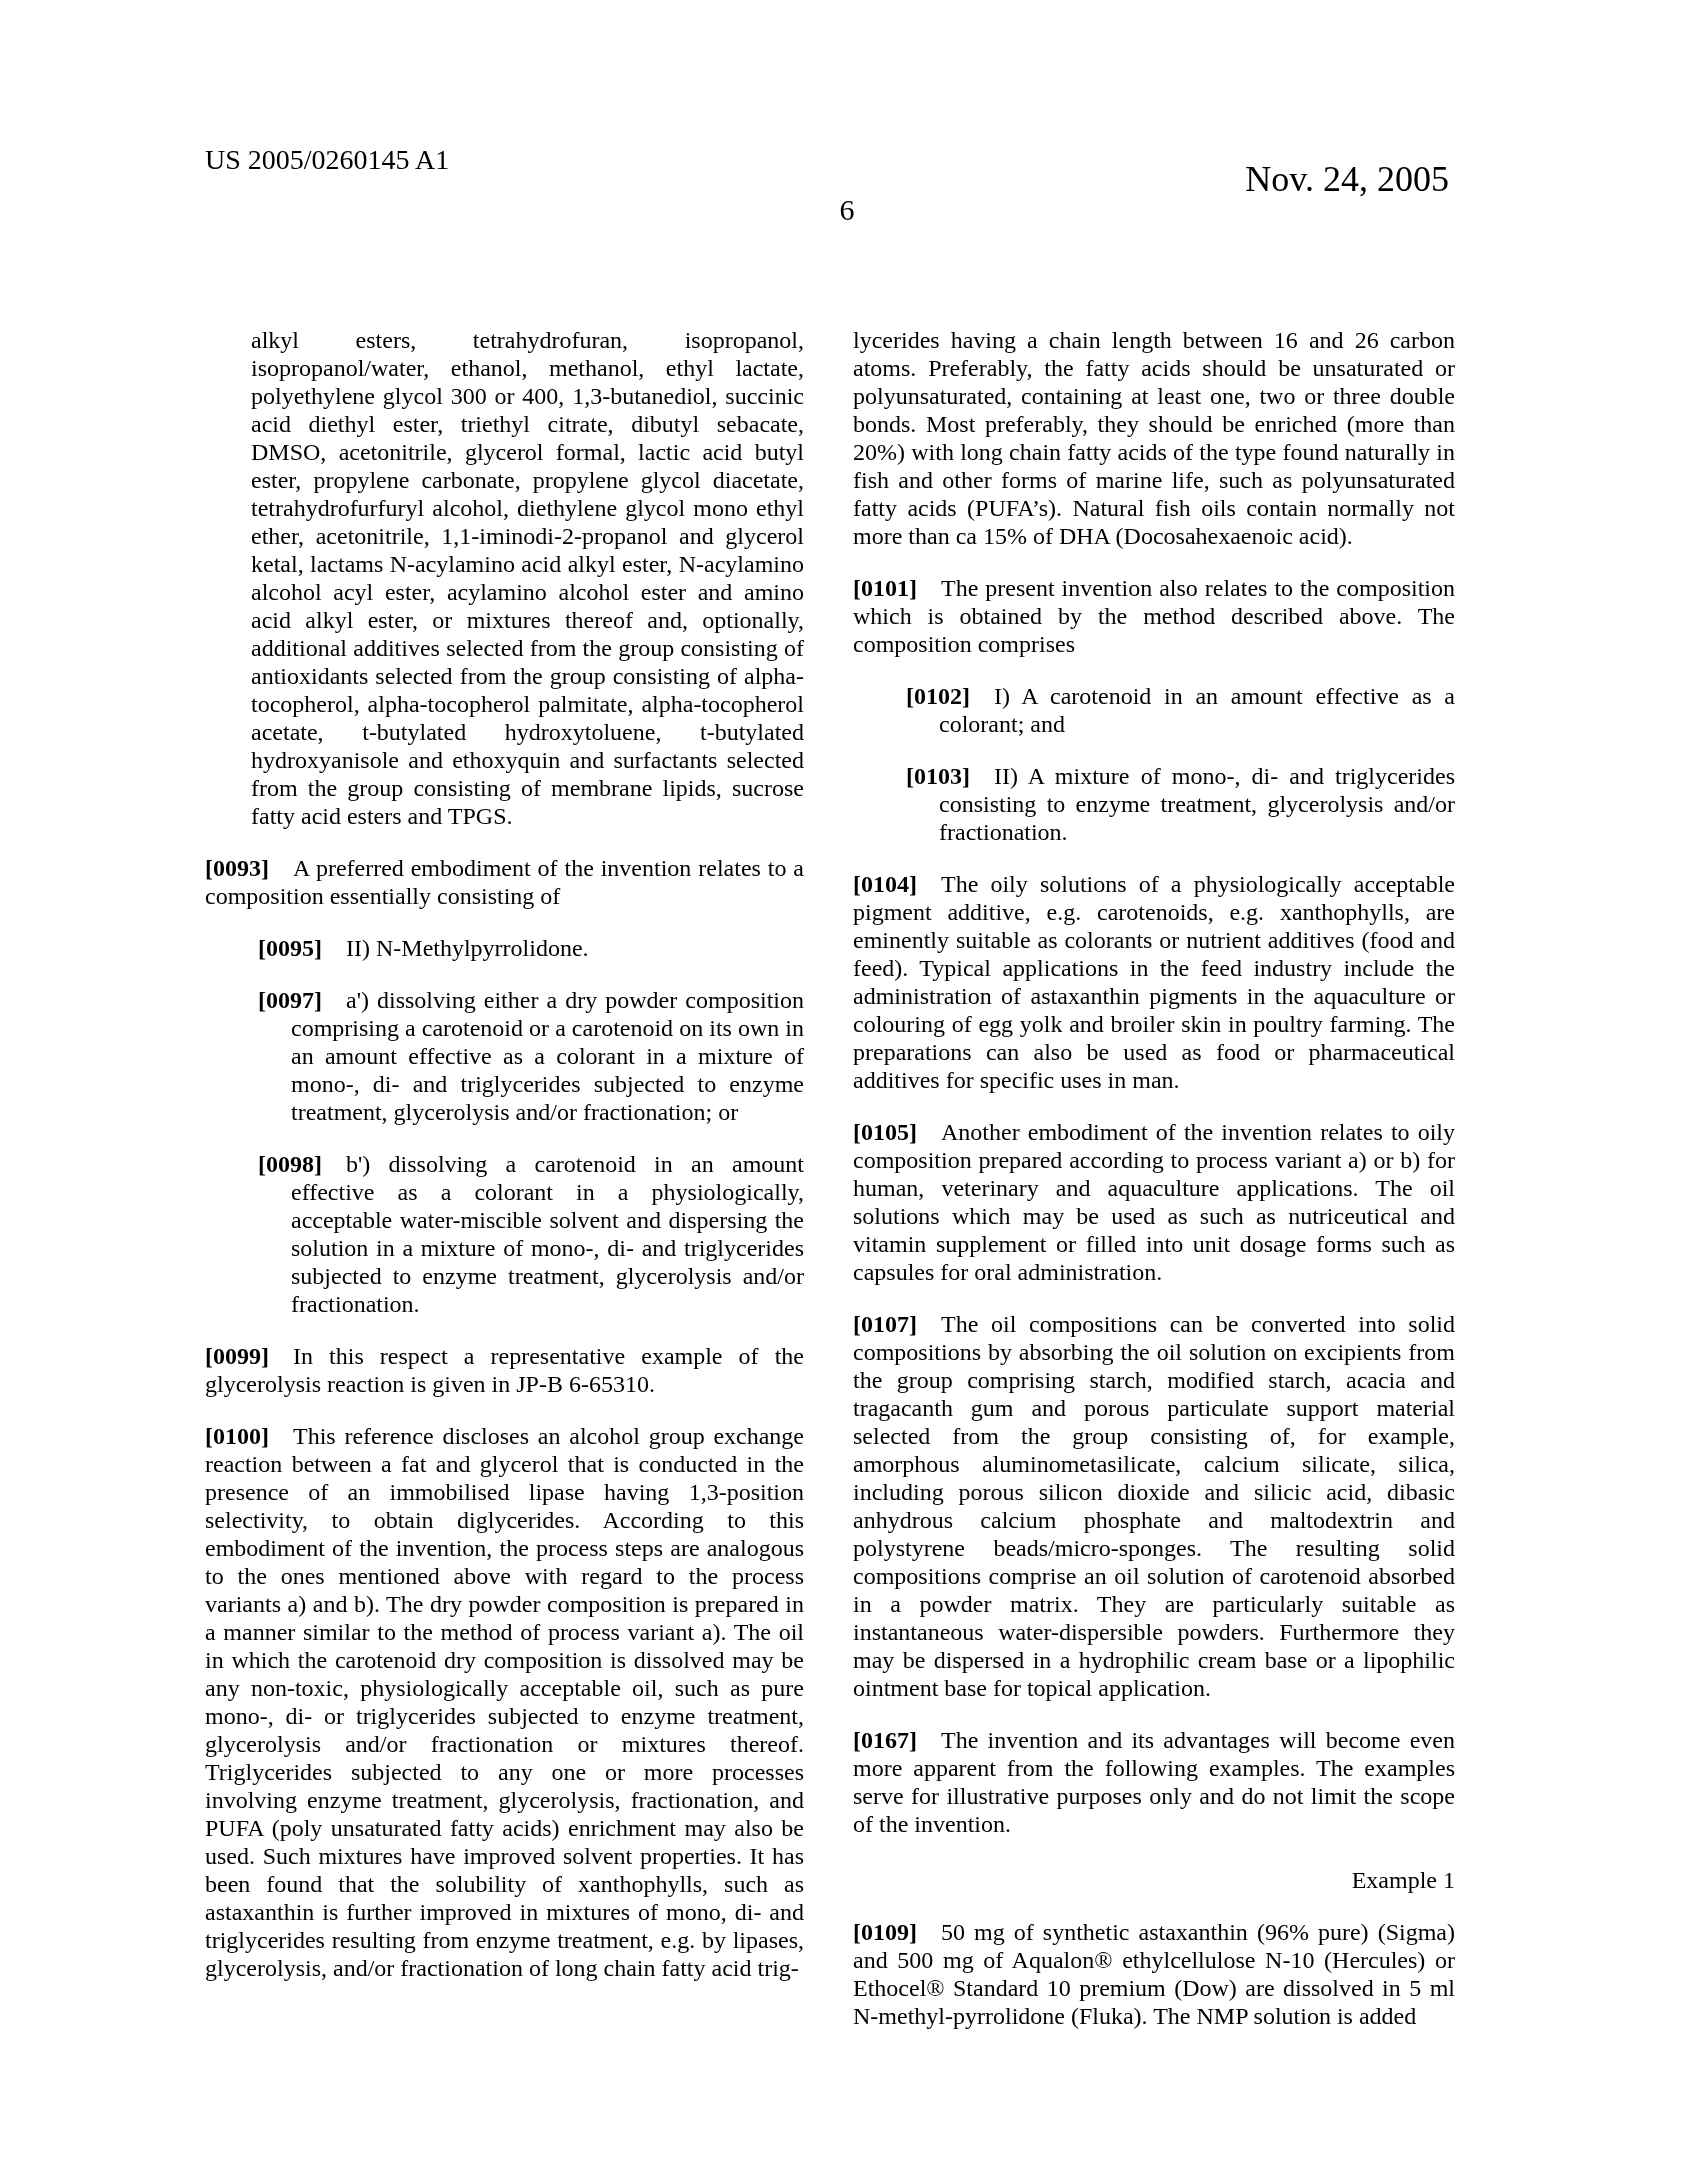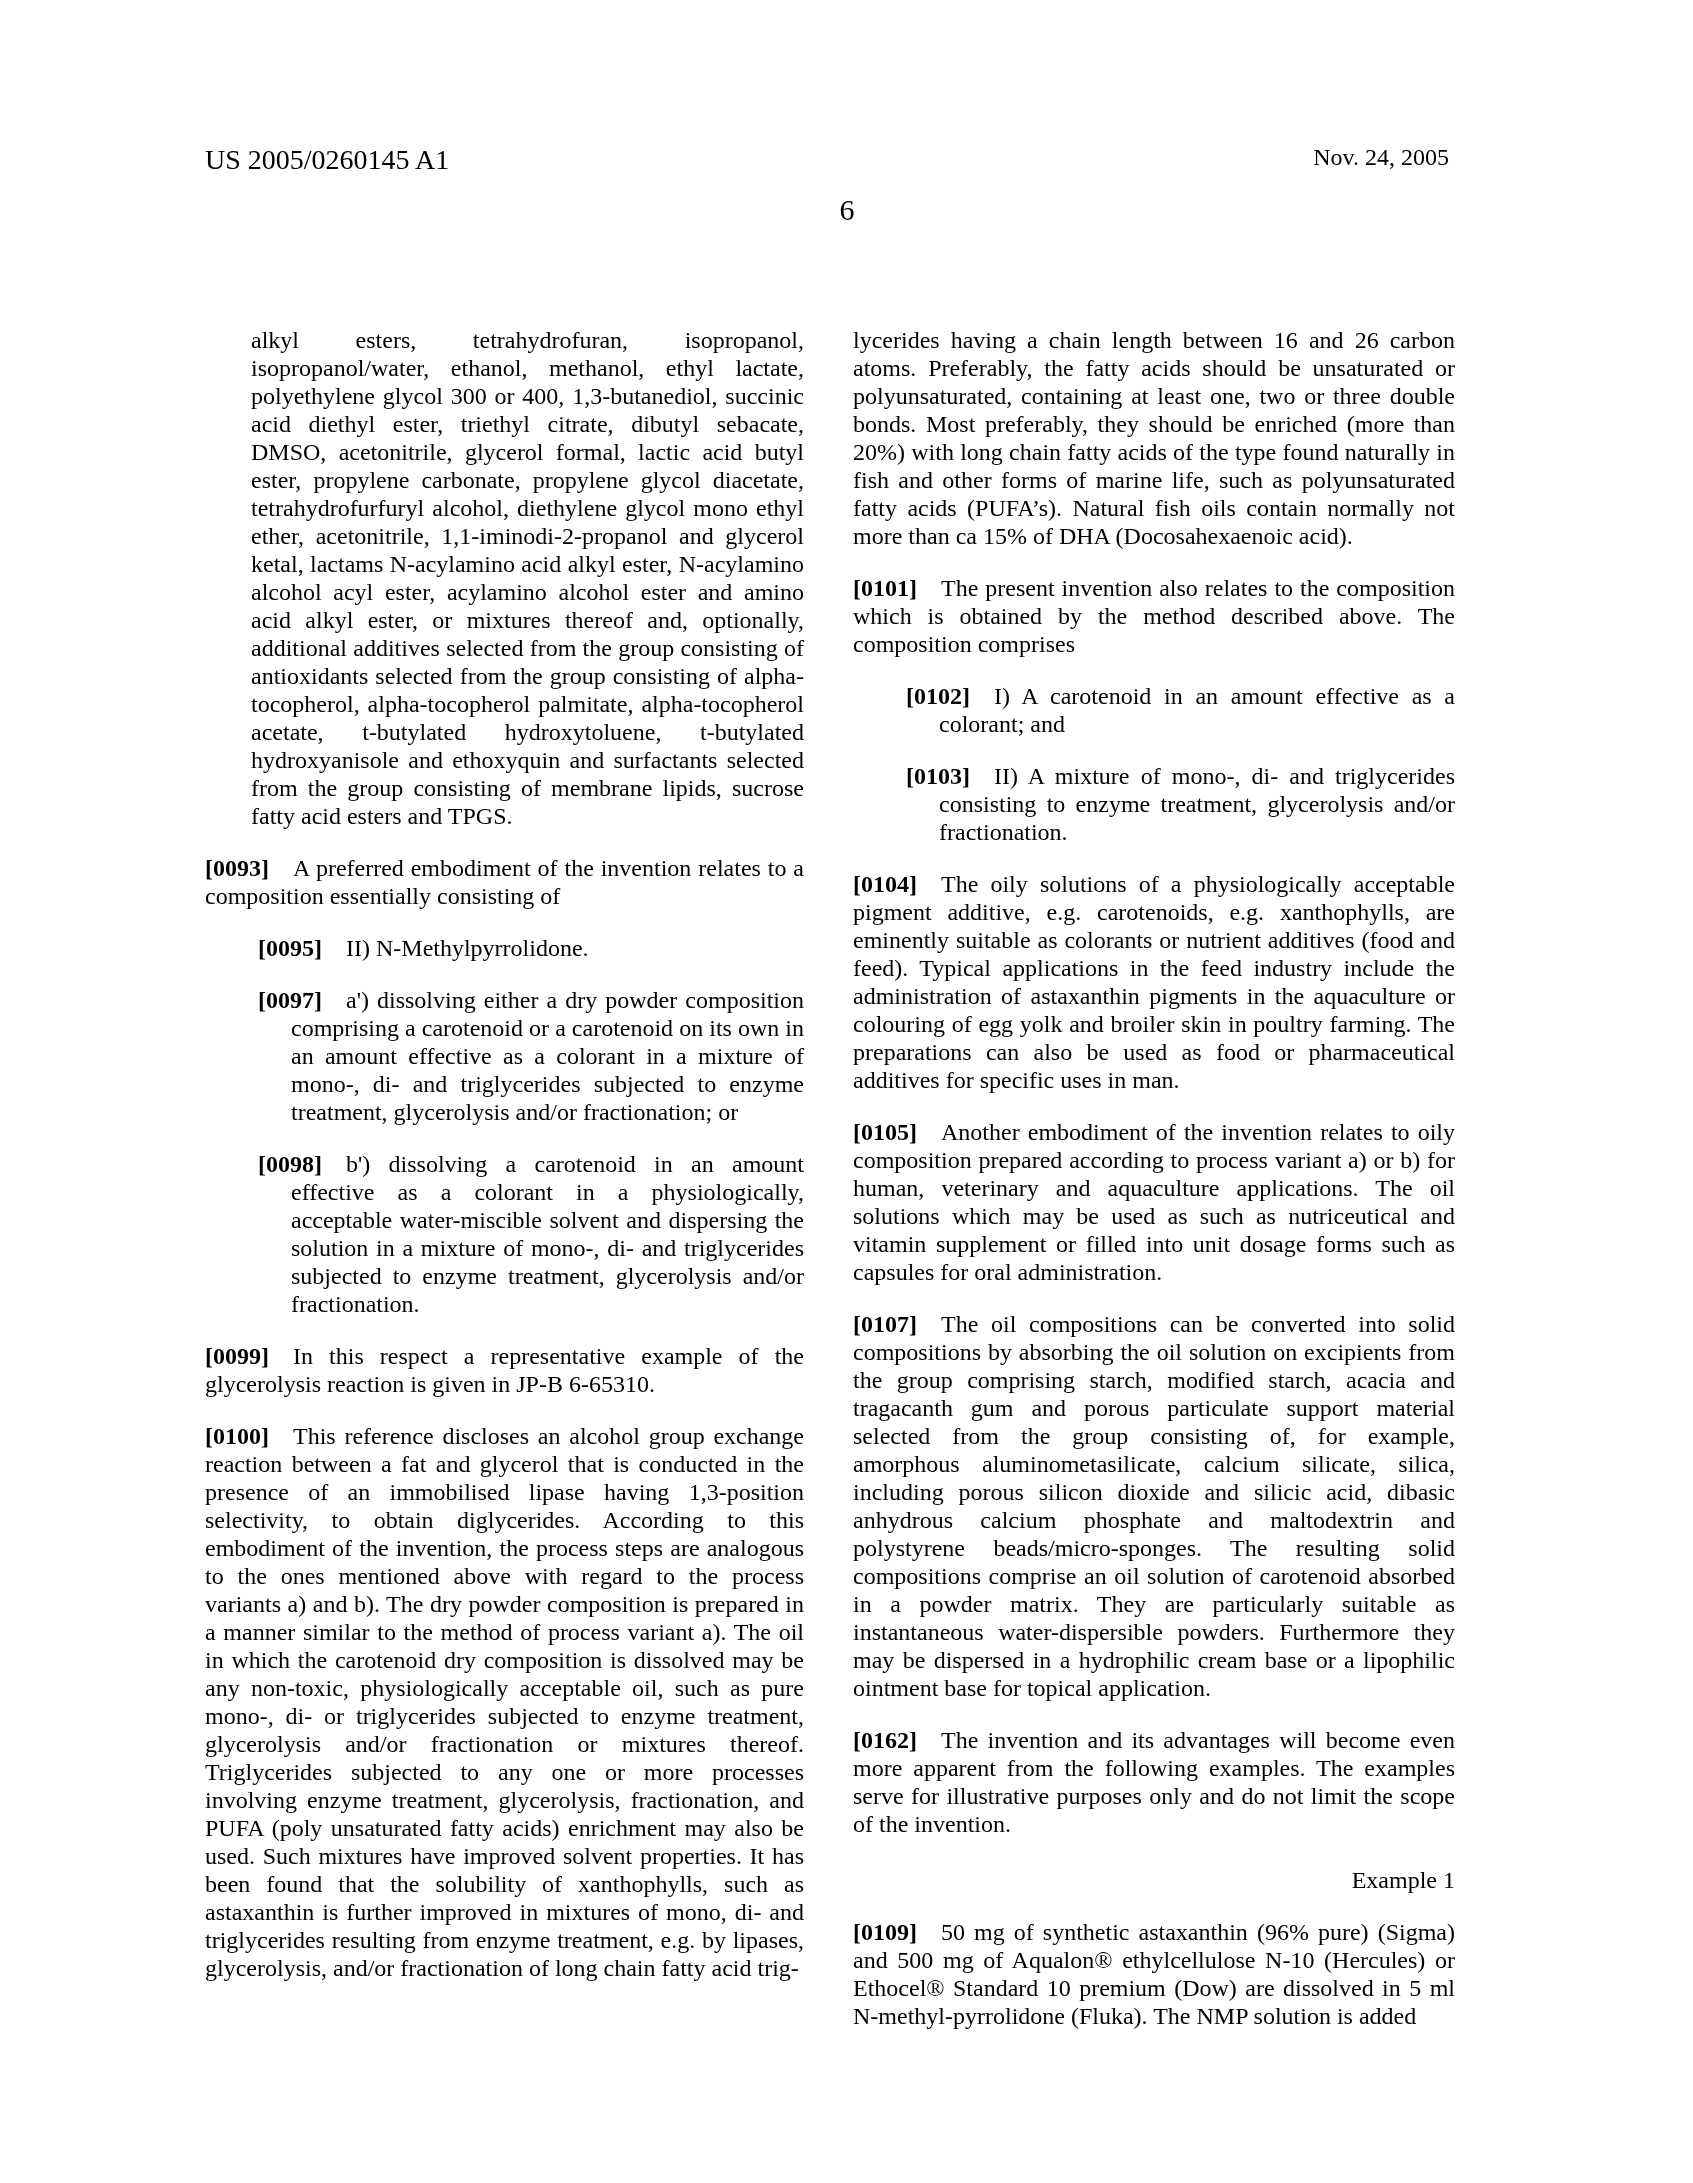--- a/index.html
+++ b/index.html
@@ -19,22 +19,22 @@
   .hdr-left {
     position: absolute;
     left: 205px;
     top: 144px;
     font-size: 28px;
     white-space: nowrap;
   }
   .hdr-right {
     position: absolute;
     right: 245px;
-    top: 144px;
-    font-size: 24px;
+    top: 158px;
+    font-size: 36px;
     white-space: nowrap;
   }
   .pagenum {
     position: absolute;
     left: 0;
     right: 0;
     top: 193px;
     text-align: center;
     font-size: 30px;
   }
@@ -108,21 +108,21 @@
 
     <div class="sub"><span class="pnum">[0103]</span><span>II) A mixture of mono-, di- and triglycerides consisting to enzyme treatment, glycerolysis and/or fractionation.</span></div>
 
     <div class="para"><span class="pnum">[0104]</span><span>The oily solutions of a physiologically acceptable pigment additive, e.g. carotenoids, e.g. xanthophylls, are eminently suitable as colorants or nutrient additives (food and feed). Typical applications in the feed industry include the administration of astaxanthin pigments in the aquaculture or colouring of egg yolk and broiler skin in poultry farming. The preparations can also be used as food or pharmaceutical additives for specific uses in man.</span></div>
 
     <div class="para"><span class="pnum">[0105]</span><span>Another embodiment of the invention relates to oily composition prepared according to process variant a) or b) for human, veterinary and aquaculture applications. The oil solutions which may be used as such as nutriceutical and vitamin supplement or filled into unit dosage forms such as capsules for oral administration.</span></div>
 
 
     <div class="para"><span class="pnum">[0107]</span><span>The oil compositions can be converted into solid compositions by absorbing the oil solution on excipients from the group comprising starch, modified starch, acacia and tragacanth gum and porous particulate support material selected from the group consisting of, for example, amorphous aluminometasilicate, calcium silicate, silica, including porous silicon dioxide and silicic acid, dibasic anhydrous calcium phosphate and maltodextrin and polystyrene beads/micro-sponges. The resulting solid compositions comprise an oil solution of carotenoid absorbed in a powder matrix. They are particularly suitable as instantaneous water-dispersible powders. Furthermore they may be dispersed in a hydrophilic cream base or a lipophilic ointment base for topical application.</span></div>
 
-    <div class="para"><span class="pnum">[0162]</span><span>The invention and its advantages will become even more apparent from the following examples. The examples serve for illustrative purposes only and do not limit the scope of the invention.</span></div>
+    <div class="para"><span class="pnum">[0167]</span><span>The invention and its advantages will become even more apparent from the following examples. The examples serve for illustrative purposes only and do not limit the scope of the invention.</span></div>
 
 
     <div class="example-heading">Example 1</div>
 
     <div class="para"><span class="pnum">[0109]</span><span>50 mg of synthetic astaxanthin (96% pure) (Sigma) and 500 mg of Aqualon® ethylcellulose N-10 (Hercules) or Ethocel® Standard 10 premium (Dow) are dissolved in 5 ml N-methyl-pyrrolidone (Fluka). The NMP solution is added</span></div>
   </div>
 
 </div>
 
 

